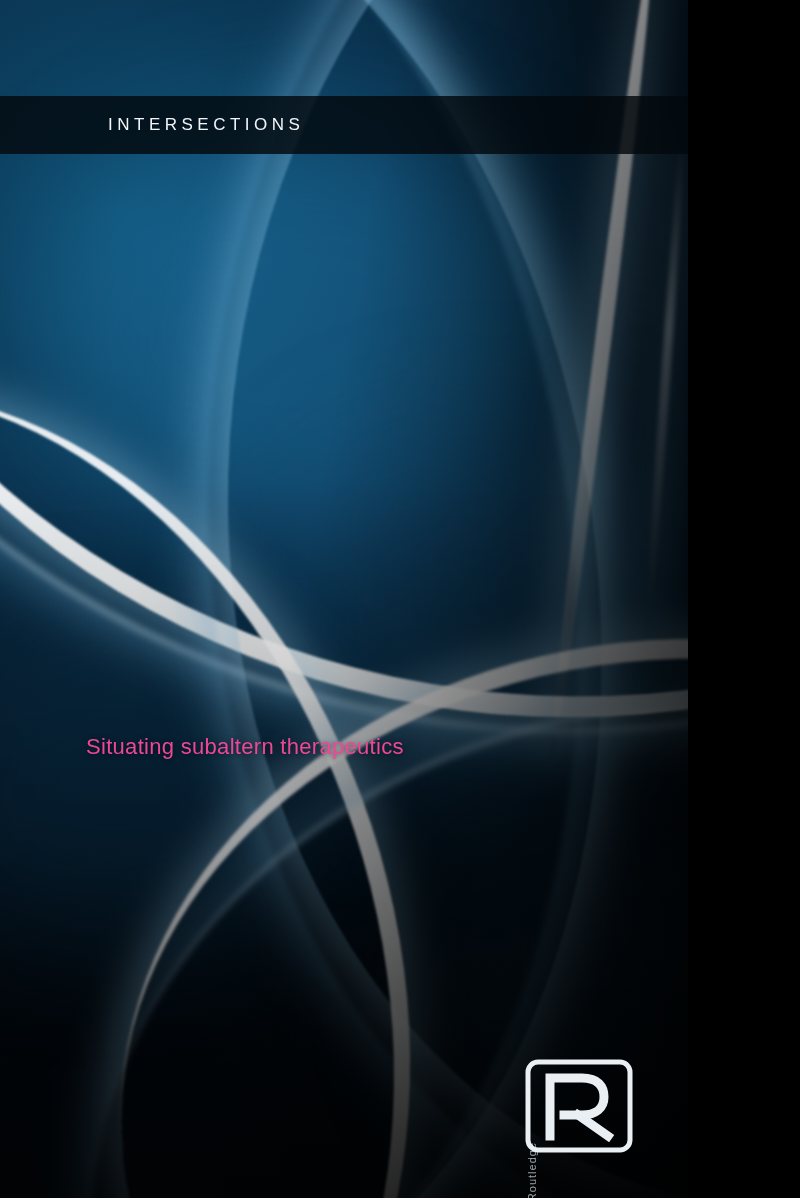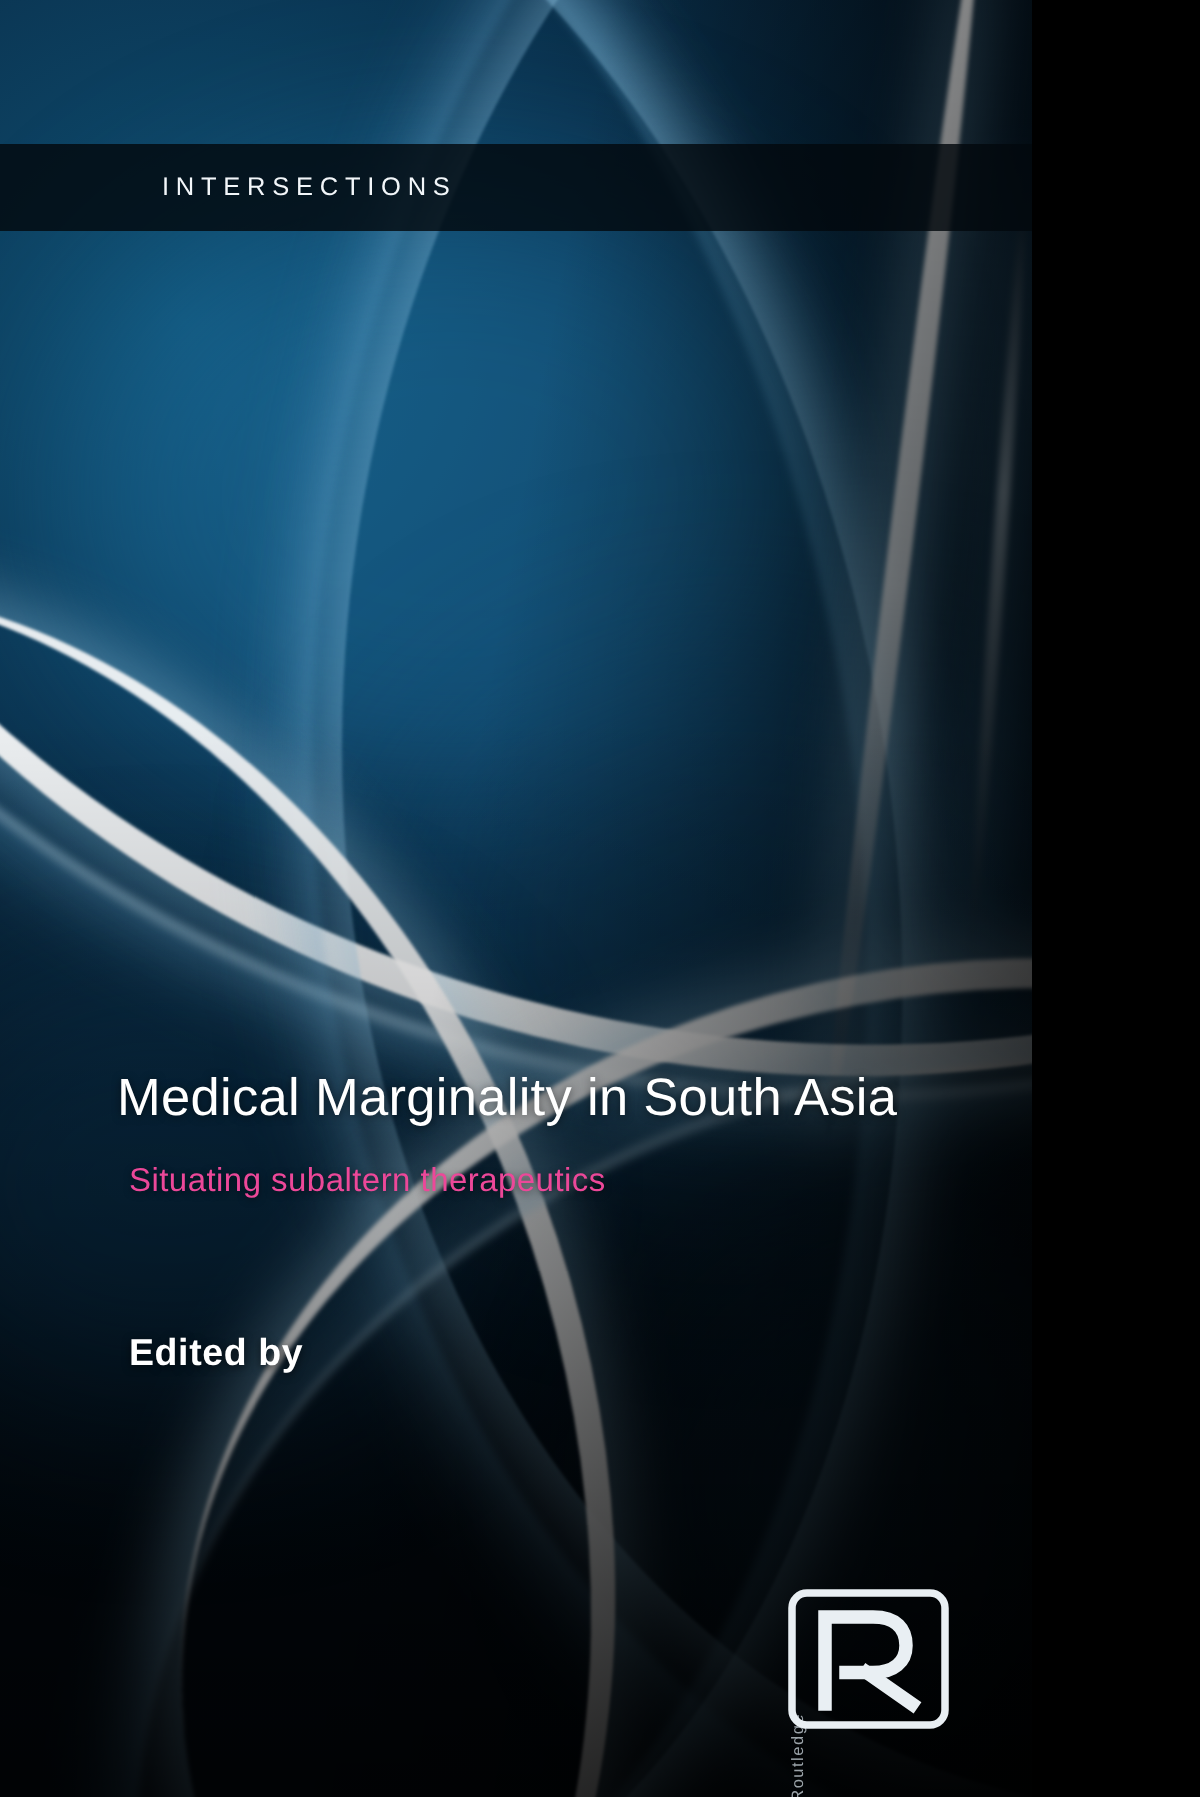--- a/index.html
+++ b/index.html
@@ -278,23 +278,21 @@
   <div class="streak2"></div>
 
   <div class="bg-dark-right"></div>
   <div class="bg-dark-bottom"></div>
 
   <div class="series-band">
     <div class="series-label">INTERSECTIONS</div>
   </div>
 
   <div class="text-block">
-    <h1 class="book-title">Medical Marginality in South Asia</h1>
     <div class="book-subtitle">Situating subaltern therapeutics</div>
-    <div class="edited-by">Edited by</div>
   </div>
 
   <div class="publisher-name">Routledge</div>
 
   <div class="publisher-logo">
     <svg width="110" height="96" viewBox="0 0 110 96" xmlns="http://www.w3.org/2000/svg">
 
       <rect x="4" y="4" width="102" height="88" rx="10" ry="10" fill="none" stroke="#e9eff3" stroke-width="5"></rect>
       <path d="M26 78 L26 20 L58 20 C74 20 80 28 80 39 C80 50 72 57 58 57 L40 57" fill="none" stroke="#e9eff3" stroke-width="9" stroke-linecap="square"></path>
       <path d="M54 57 L84 78" fill="none" stroke="#e9eff3" stroke-width="9" stroke-linecap="square"></path>

